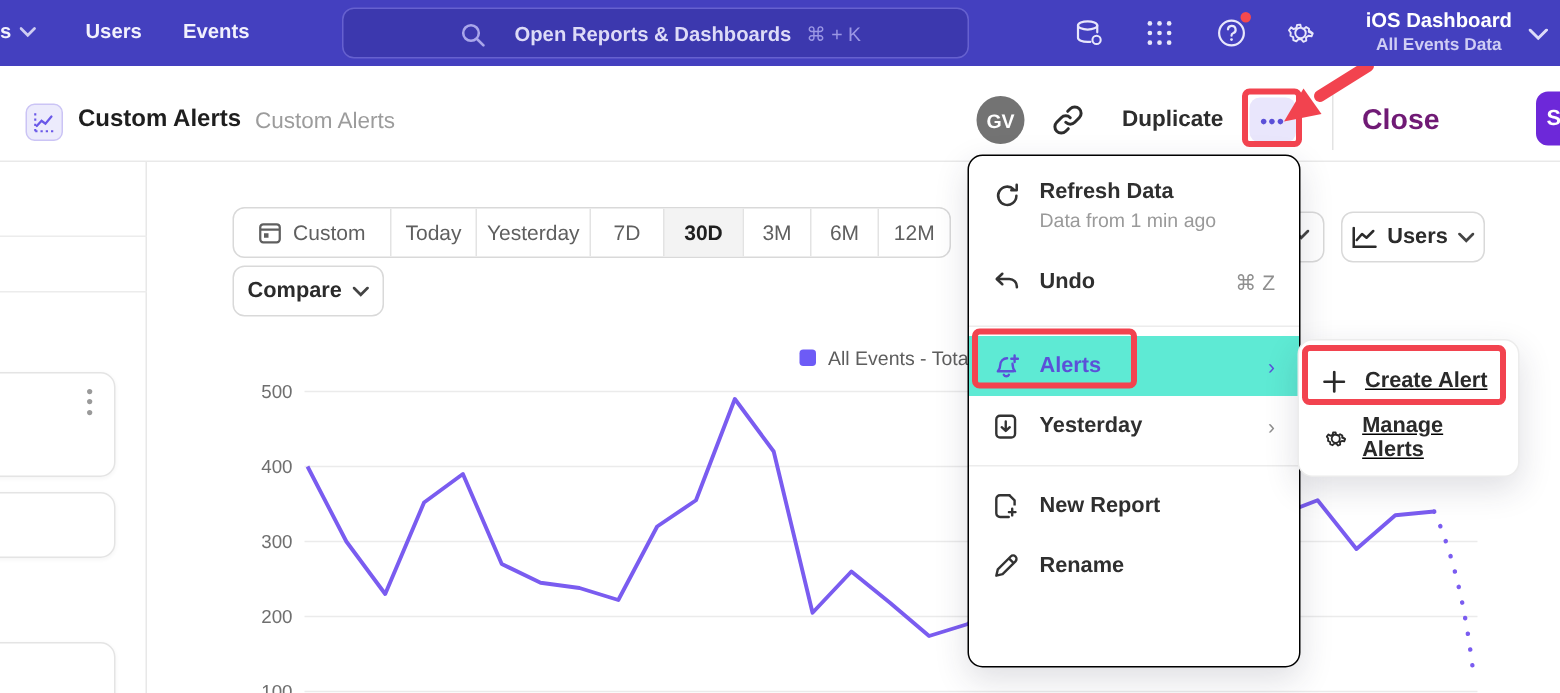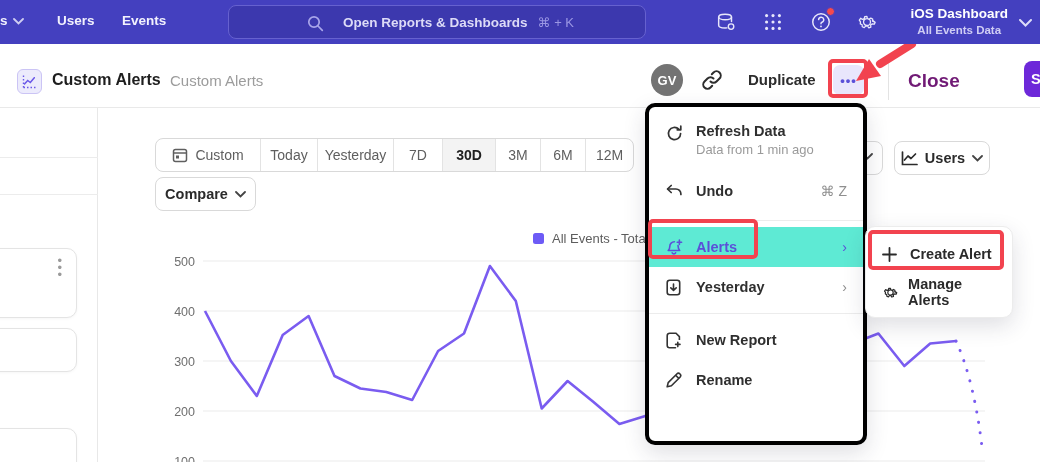--- a/index.html
+++ b/index.html
@@ -49,38 +49,38 @@
   .line-btn { position:absolute; left:894px; top:141px; width:96px; height:34px; border:1px solid #d9d9d9; border-radius:8px; background:#fff; display:flex; align-items:center; justify-content:center; gap:7px; font-size:14.5px; font-weight:600; color:#2b2b2b; cursor:pointer; z-index:3; }
 
   
   .legend { position:absolute; left:533px; top:231px; display:flex; align-items:center; gap:8px; z-index:2; }
   .legend-sq { width:11px; height:11px; border-radius:2.5px; background:#6d5bf6; }
   .legend-label { font-size:13px; color:#5d5d5d; }
 
   #chart-svg { position:absolute; left:0; top:0; z-index:1; pointer-events:none; }
 
   
-  .menu { position:absolute; left:645px; top:103px; width:222px; height:342px; background:#fff; border:4px solid #000000; border-radius:10px; box-shadow:0 8px 22px rgba(40,40,70,.15); z-index:10; padding:7px 0; }
+  .menu { position:absolute; left:645px; top:103px; width:222px; height:342px; background:#fff; border:1px solid #000000; border-radius:10px; box-shadow:0 8px 22px rgba(40,40,70,.15); z-index:10; padding:7px 0; }
   .mrow { display:flex; align-items:center; padding:0 16px 0 17px; cursor:pointer; position:relative; }
   .mrow .micon { width:30px; color:#333; display:flex; align-items:center; font-size:16px; }
   .mrow .mlabel { font-size:14.5px; font-weight:600; color:#2f2f2f; }
   .mrow .mright { margin-left:auto; font-size:14px; color:#8f8f8f; }
   .m-refresh { height:54px; align-items:flex-start; padding-top:9px; }
   .m-refresh .micon { margin-top:2px; }
   .m-sub { font-size:13px; color:#9a9a9a; margin-top:3px; font-weight:400; }
   .m-undo { height:46px; }
   .m-div { height:1px; background:#ececec; margin:6px 0; }
   .m-alerts { height:40px; background:#5eead4; }
   .m-alerts .micon, .m-alerts .mlabel, .m-alerts .mright { color:#5b50d8; }
   .m-plain { height:40px; }
   .m-chev { font-size:17px; line-height:14px; }
 
   
   .submenu { position:absolute; left:865px; top:226px; width:148px; height:92px; background:#fff; border:1px solid #ececec; border-radius:10px; box-shadow:0 8px 22px rgba(40,40,70,.15); z-index:11; padding:8px 0; }
-  .srow { height:38px; display:flex; align-items:center; padding:0 12px 0 16px; cursor:pointer; }
+  .srow { height:38px; display:flex; align-items:center; padding:0 12px 0 16px; cursor:pointer;text-decoration:underline; }
   .srow .micon { width:28px; color:#2f2f2f; font-size:17px; display:flex; align-items:center; }
   .srow .mlabel { font-size:14.5px; font-weight:700; color:#2a2a2a; }
 
   
   .redbox { position:absolute; border:4px solid #f2434f; border-radius:5px; z-index:20; pointer-events:none; }
   #arrow-svg { position:absolute; left:0; top:0; z-index:21; pointer-events:none; }
 
   svg.ic { display:block; }
 </style>
 </head>

